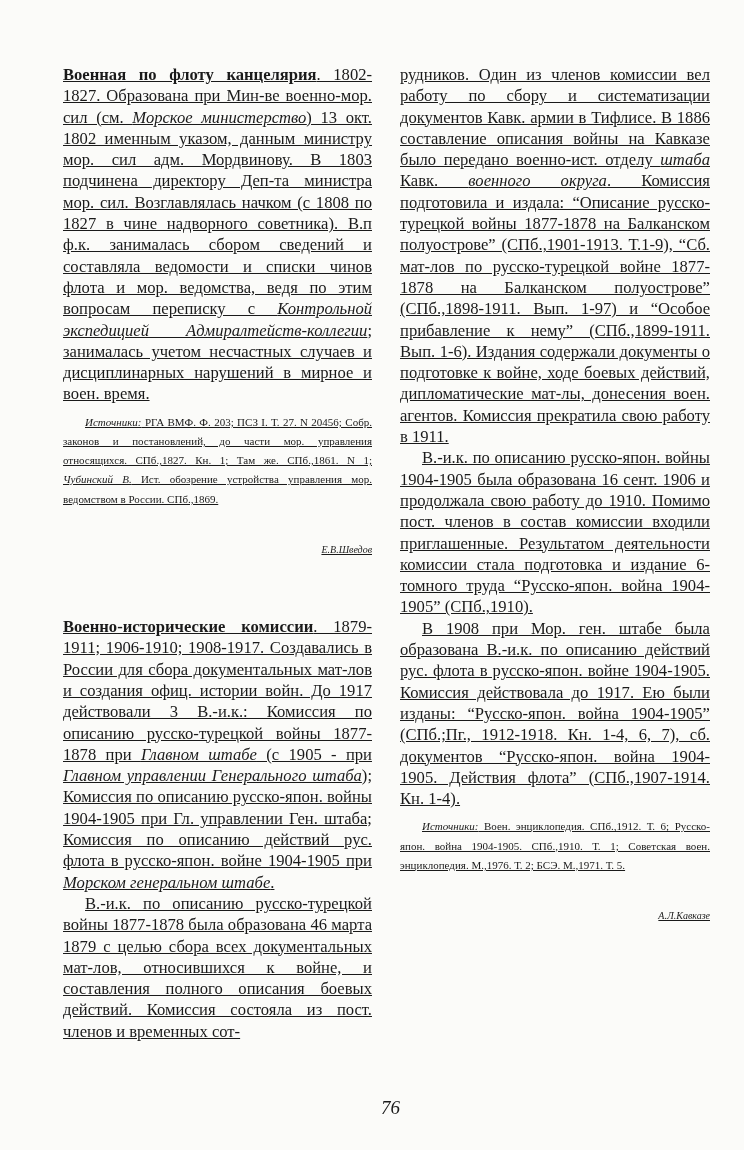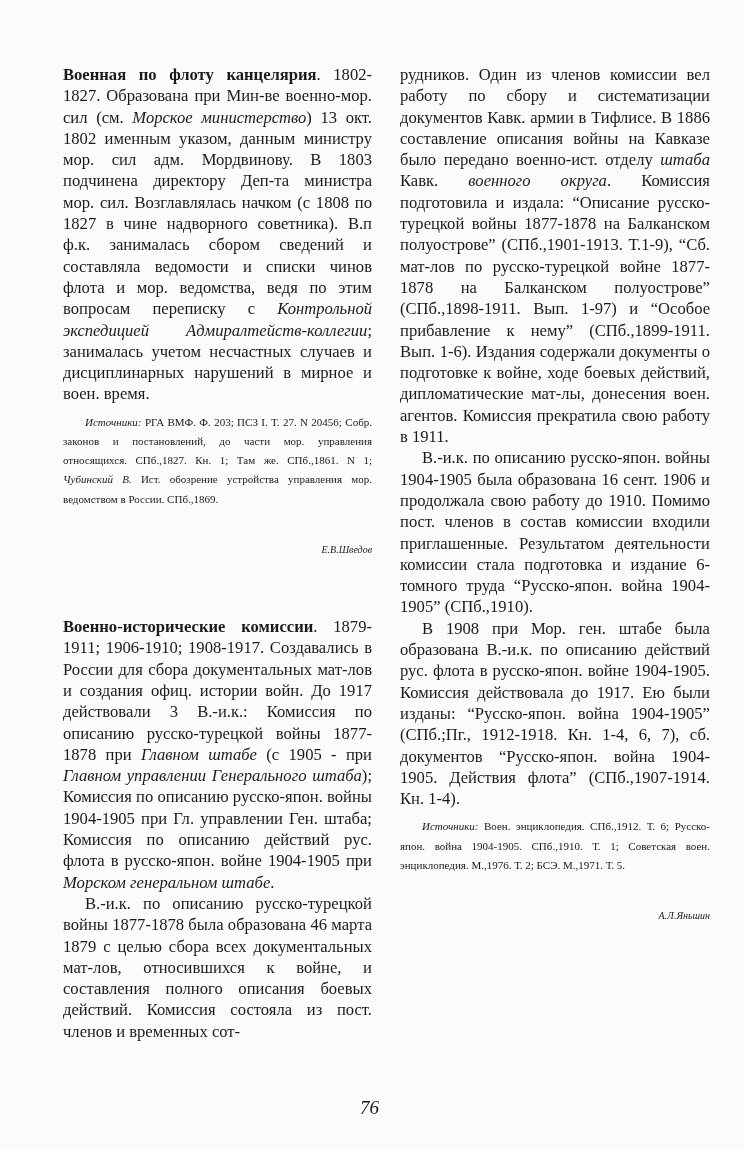--- a/index.html
+++ b/index.html
@@ -23,21 +23,21 @@
     .col {
       position: absolute;
       top: 64px;
       font-size: 16.6px;
       line-height: 21.3px;
       text-align: justify;
       hyphens: manual;
     }
     .col-left { left: 63px; width: 309px; }
     .col-right { left: 400px; width: 310px; }
-    p { margin: 0; }
+    p { margin: 0; text-decoration: underline; }
     .indent { text-indent: 22px; }
     .head { font-weight: bold; }
     .i { font-style: italic; }
     .src {
       font-size: 11px;
       line-height: 19.2px;
       text-indent: 22px;
       margin-top: 8px;
     }
     .author {
@@ -46,21 +46,21 @@
       font-size: 10px;
       margin-top: 30px;
     }
     .entry-gap { height: 56px; }
     .entry-gap-small { height: 50px; }
     .page-number {
       position: absolute;
       left: 360px;
       top: 1097px;
       width: 40px;
-      text-align: left;
+      text-align: right;
       font-style: italic;
       font-size: 19px;
     }
   </style>
 </head>
 <body>
 
 <div class="page">
 
   <div class="col col-left">
@@ -79,21 +79,21 @@
     </div>
   </div>
 
   <div class="col col-right">
 
     <div>
       <p><span>рудников. Один из членов комиссии вел работу по сбору и систематизации документов Кавк. армии в Тифлисе. В 1886 составление описания войны на Кавказе было передано военно-ист. отделу </span><span class="i">штаба</span><span> Кавк. </span><span class="i">военного округа</span><span>. Комиссия подготовила и издала: “Описание русско-турецкой войны 1877-1878 на Балканском полуострове” (СПб.,1901-1913. Т.1-9), “Сб. мат-лов по русско-турецкой войне 1877-1878 на Балканском полуострове” (СПб.,1898-1911. Вып. 1-97) и “Особое прибавление к нему” (СПб.,1899-1911. Вып. 1-6). Издания содержали документы о подготовке к войне, ходе боевых действий, дипломатические мат-лы, донесения воен. агентов. Комиссия прекратила свою работу в 1911.</span></p>
       <p class="indent">В.-и.к. по описанию русско-япон. войны 1904-1905 была образована 16 сент. 1906 и продолжала свою работу до 1910. Помимо пост. членов в состав комиссии входили приглашенные. Результатом деятельности комиссии стала подготовка и издание 6-томного труда “Русско-япон. война 1904-1905” (СПб.,1910).</p>
       <p class="indent">В 1908 при Мор. ген. штабе была образована В.-и.к. по описанию действий рус. флота в русско-япон. войне 1904-1905. Комиссия действовала до 1917. Ею были изданы: “Русско-япон. война 1904-1905” (СПб.;Пг., 1912-1918. Кн. 1-4, 6, 7), сб. документов “Русско-япон. война 1904-1905. Действия флота” (СПб.,1907-1914. Кн. 1-4).</p>
       <p class="src"><span class="i">Источники:</span><span> Воен. энциклопедия. СПб.,1912. Т. 6; Русско-япон. война 1904-1905. СПб.,1910. Т. 1; Советская воен. энциклопедия. М.,1976. Т. 2; БСЭ. М.,1971. Т. 5.</span></p>
-      <p class="author">А.Л.Яньшин</p>
+      <p class="author">А.Л.Кавказе</p>
     </div>
 
     <div class="entry-gap-small"></div>
 
   </div>
 
   <div class="page-number">76</div>
 </div>
 
 </body></html>

